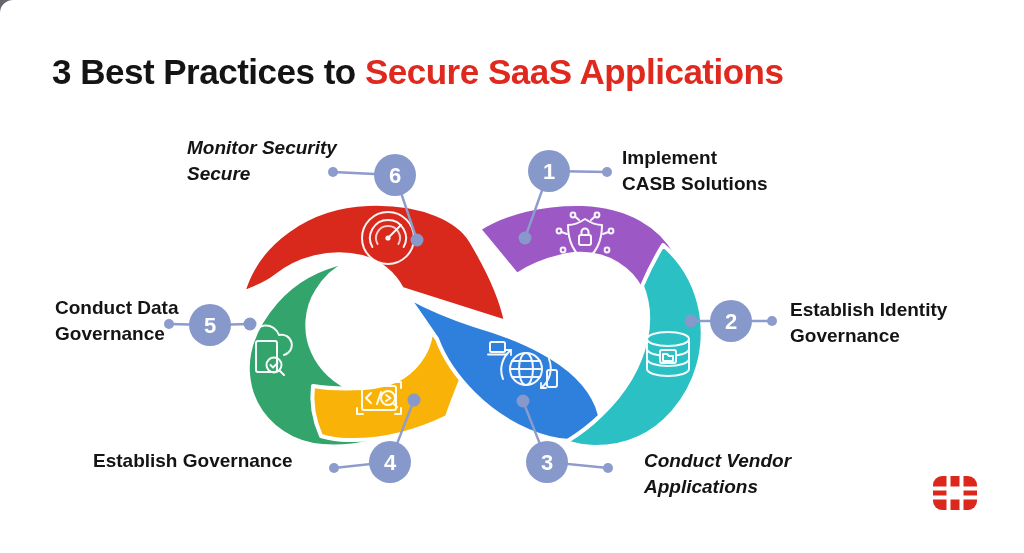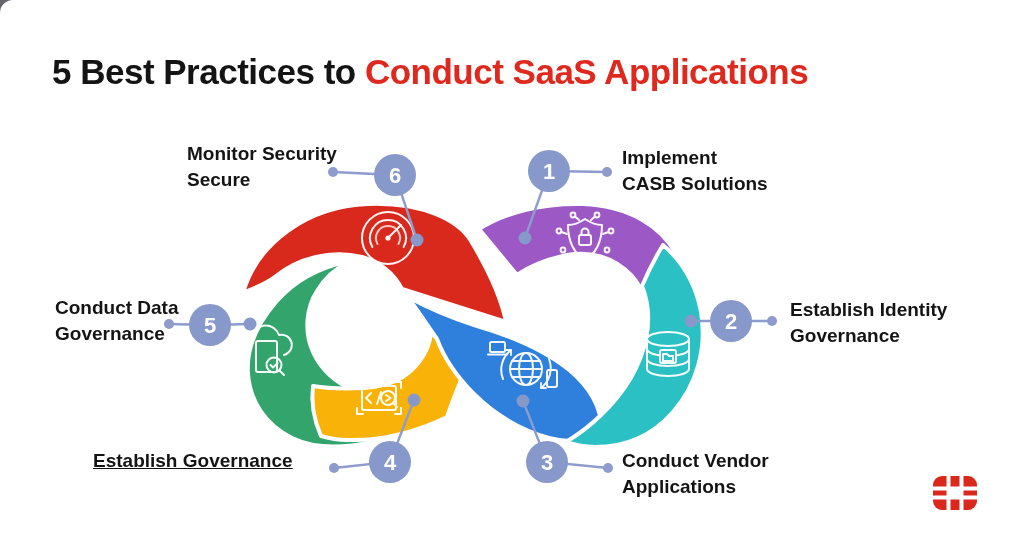--- a/index.html
+++ b/index.html
@@ -17,21 +17,21 @@
   .num-text{fill:#fff;font-size:22px;font-weight:700;font-family:"Liberation Sans",sans-serif;
             text-anchor:middle;}
   .dot-big{fill:#8798CB;}
   .dot-small{fill:#8D9BCD;}
 </style>
 </head>
 <body>
 
 <div id="stage">
 
-  <div class="title"><span>5 Best Practices to </span><span class="hl">Conduct SaaS Applications</span></div>
+  <div class="title"><span>3 Best Practices to </span><span class="hl">Secure SaaS Applications</span></div>
 
   <svg id="loop-svg" width="1024" height="553" viewBox="0 0 1024 553">
 
     <path d="M0 0 L13 0 A13 13 0 0 0 0 13 Z" fill="#4A4A52" opacity="0.85"></path>
 
     <g stroke="#fff" stroke-width="4" stroke-linejoin="round">
 
       <path fill="#33A46C" d="
         M350 261 C320 267 294 281 276 302 C258 323 246 348 248 374
         C250 402 266 425 292 438 C315 449 345 448 372 442
@@ -200,29 +200,29 @@
   </svg>
 
   <div class="step-label" style="left:622px;top:145px;">
     <div>Implement</div>
     <div>CASB Solutions</div>
   </div>
   <div class="step-label" style="left:790px;top:297px;">
     <div>Establish Identity</div>
     <div>Governance</div>
   </div>
-  <div class="step-label" style="left:622px;top:448px;">
+  <div class="step-label" style="left:644px;top:448px;font-style:italic;">
     <div>Conduct Vendor</div>
     <div>Applications</div>
   </div>
-  <div class="step-label" style="left:93px;top:448px;text-decoration:underline;">
+  <div class="step-label" style="left:93px;top:448px;">
     <div>Establish Governance</div>
   </div>
   <div class="step-label" style="left:55px;top:295px;">
     <div>Conduct Data</div>
     <div>Governance</div>
   </div>
-  <div class="step-label" style="left:187px;top:141px;">
+  <div class="step-label" style="left:187px;top:135px;font-style:italic;">
     <div>Monitor Security</div>
     <div>Secure</div>
   </div>
 
 </div>
 
 </body></html>

